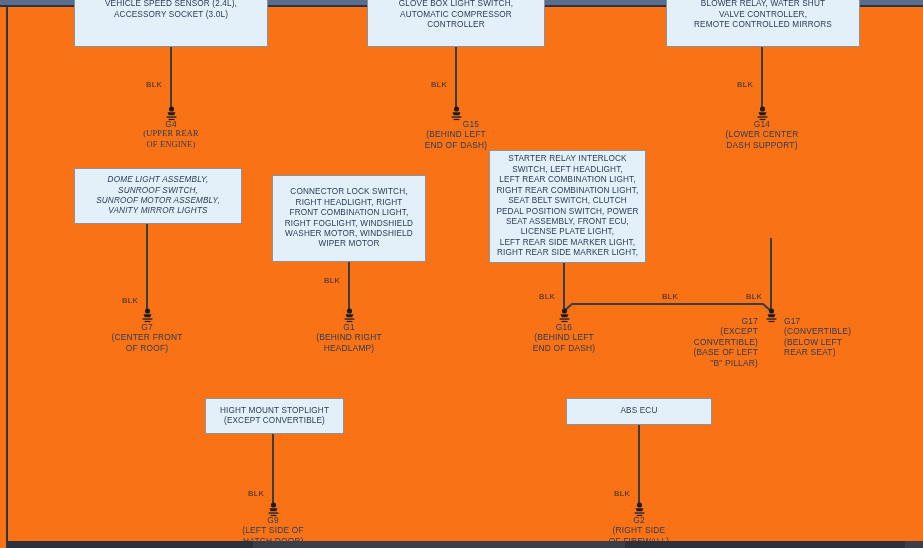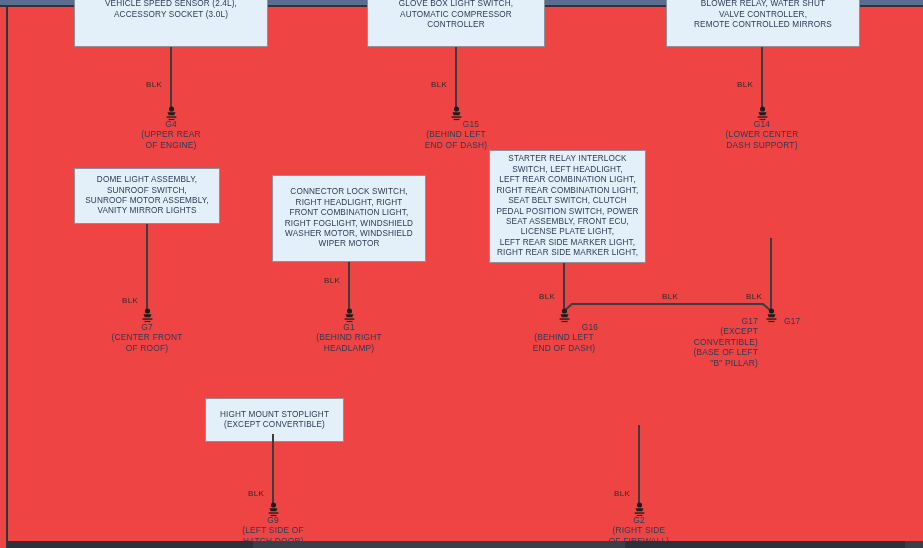--- a/index.html
+++ b/index.html
@@ -8,21 +8,21 @@
     padding: 0;
     background: #ffffff;
   }
   body {
     font-family: "Liberation Sans", sans-serif;
   }
   #page {
     position: relative;
     width: 923px;
     height: 548px;
-    background: #ef4444;
+    background: #f97316;
     overflow: hidden;
   }
   
   .top-bar {
     position: absolute;
     left: 0; top: 0;
     width: 923px; height: 5px;
     background: #5b6d8f;
   }
   .top-rule {
@@ -154,21 +154,21 @@
 
   <div class="gnd" style="left:162px; top:106px;">
     <svg width="19" height="17" viewBox="0 0 19 17">
       <circle cx="9.5" cy="3" r="2.6" fill="#1c1c1c"></circle>
       <path d="M5.5 6.2 L13.5 6.2 L12.2 9.2 L6.8 9.2 Z" fill="#1c1c1c"></path>
       <rect x="4.6" y="10.4" width="9.8" height="1.3" fill="#1c1c1c"></rect>
       <rect x="6.6" y="12.9" width="5.8" height="1.2" fill="#1c1c1c"></rect>
     </svg>
   </div>
   <div class="gnd-name ctr" style="left:171px; top:119px;">G4</div>
-  <div class="gnd-desc ctr" style="left:171px; top:129px; text-align:center;">(UPPER REAR
+  <div class="gnd-desc ctr" style="left:171px; top:129px; text-align:center;font-family:Liberation Serif, serif;">(UPPER REAR
 OF ENGINE)</div>
 
   <div class="gnd" style="left:447px; top:106px;">
     <svg width="19" height="17" viewBox="0 0 19 17">
       <circle cx="9.5" cy="3" r="2.6" fill="#1c1c1c"></circle>
       <path d="M5.5 6.2 L13.5 6.2 L12.2 9.2 L6.8 9.2 Z" fill="#1c1c1c"></path>
       <rect x="4.6" y="10.4" width="9.8" height="1.3" fill="#1c1c1c"></rect>
       <rect x="6.6" y="12.9" width="5.8" height="1.2" fill="#1c1c1c"></rect>
     </svg>
   </div>
@@ -181,21 +181,21 @@
       <circle cx="9.5" cy="3" r="2.6" fill="#1c1c1c"></circle>
       <path d="M5.5 6.2 L13.5 6.2 L12.2 9.2 L6.8 9.2 Z" fill="#1c1c1c"></path>
       <rect x="4.6" y="10.4" width="9.8" height="1.3" fill="#1c1c1c"></rect>
       <rect x="6.6" y="12.9" width="5.8" height="1.2" fill="#1c1c1c"></rect>
     </svg>
   </div>
   <div class="gnd-name ctr" style="left:762px; top:119px;">G14</div>
   <div class="gnd-desc ctr" style="left:762px; top:129px; text-align:center;">(LOWER CENTER
 DASH SUPPORT)</div>
 
-  <div class="box" style="left:74px; top:168px; width:146px; height:56px;">
+  <div class="box" style="left:74px; top:168px; width:168px; height:56px;font-style:italic;">
     <span class="box-text">DOME LIGHT ASSEMBLY,
 SUNROOF SWITCH,
 SUNROOF MOTOR ASSEMBLY,
 VANITY MIRROR LIGHTS</span>
   </div>
 
   <div class="box" style="left:272px; top:175px; width:154px; height:87px;">
     <span class="box-text">CONNECTOR LOCK SWITCH,
 RIGHT HEADLIGHT, RIGHT
 FRONT COMBINATION LIGHT,
@@ -260,44 +260,50 @@
 HEADLAMP)</div>
 
   <div class="gnd" style="left:555px; top:308px;">
     <svg width="19" height="17" viewBox="0 0 19 17">
       <circle cx="9.5" cy="3" r="2.6" fill="#1c1c1c"></circle>
       <path d="M5.5 6.2 L13.5 6.2 L12.2 9.2 L6.8 9.2 Z" fill="#1c1c1c"></path>
       <rect x="4.6" y="10.4" width="9.8" height="1.3" fill="#1c1c1c"></rect>
       <rect x="6.6" y="12.9" width="5.8" height="1.2" fill="#1c1c1c"></rect>
     </svg>
   </div>
-  <div class="gnd-name ctr" style="left:564px; top:322px;margin-left:26px;">G16</div>
+  <div class="gnd-name ctr" style="left:564px; top:322px;">G16</div>
   <div class="gnd-desc ctr" style="left:564px; top:332px; text-align:center;">(BEHIND LEFT
 END OF DASH)</div>
 
   <div class="gnd" style="left:762px; top:308px;">
     <svg width="19" height="17" viewBox="0 0 19 17">
       <circle cx="9.5" cy="3" r="2.6" fill="#1c1c1c"></circle>
       <path d="M5.5 6.2 L13.5 6.2 L12.2 9.2 L6.8 9.2 Z" fill="#1c1c1c"></path>
       <rect x="4.6" y="10.4" width="9.8" height="1.3" fill="#1c1c1c"></rect>
       <rect x="6.6" y="12.9" width="5.8" height="1.2" fill="#1c1c1c"></rect>
     </svg>
   </div>
   <div class="gnd-name rgt" style="left:700px; top:316px; width:58px;">G17</div>
   <div class="gnd-desc rgt" style="left:655px; top:326px; width:103px;">(EXCEPT CONVERTIBLE)
 (BASE OF LEFT
 "B" PILLAR)</div>
 
   <div class="gnd-name lft" style="left:784px; top:316px;">G17</div>
-
-  <div class="box" style="left:205px; top:398px; width:139px; height:44px;">
+  <div class="gnd-desc lft" style="left:784px; top:326px;">(CONVERTIBLE)
+(BELOW LEFT
+REAR SEAT)</div>
+
+  <div class="box" style="left:205px; top:398px; width:139px; height:36px;">
     <span class="box-text">HIGHT MOUNT STOPLIGHT
 (EXCEPT CONVERTIBLE)</span>
   </div>
 
+  <div class="box" style="left:566px; top:398px; width:146px; height:27px;">
+    <span class="box-text">ABS ECU</span>
+  </div>
 
   <div class="wire-v" style="left:272px; top:434px; height:71px;"></div>
   <div class="wirelabel" style="left:248px; top:489px;">BLK</div>
 
   <div class="wire-v" style="left:638px; top:425px; height:80px;"></div>
   <div class="wirelabel" style="left:614px; top:489px;">BLK</div>
 
   <div class="gnd" style="left:264px; top:502px;">
     <svg width="19" height="17" viewBox="0 0 19 17">
       <circle cx="9.5" cy="3" r="2.6" fill="#1c1c1c"></circle>

